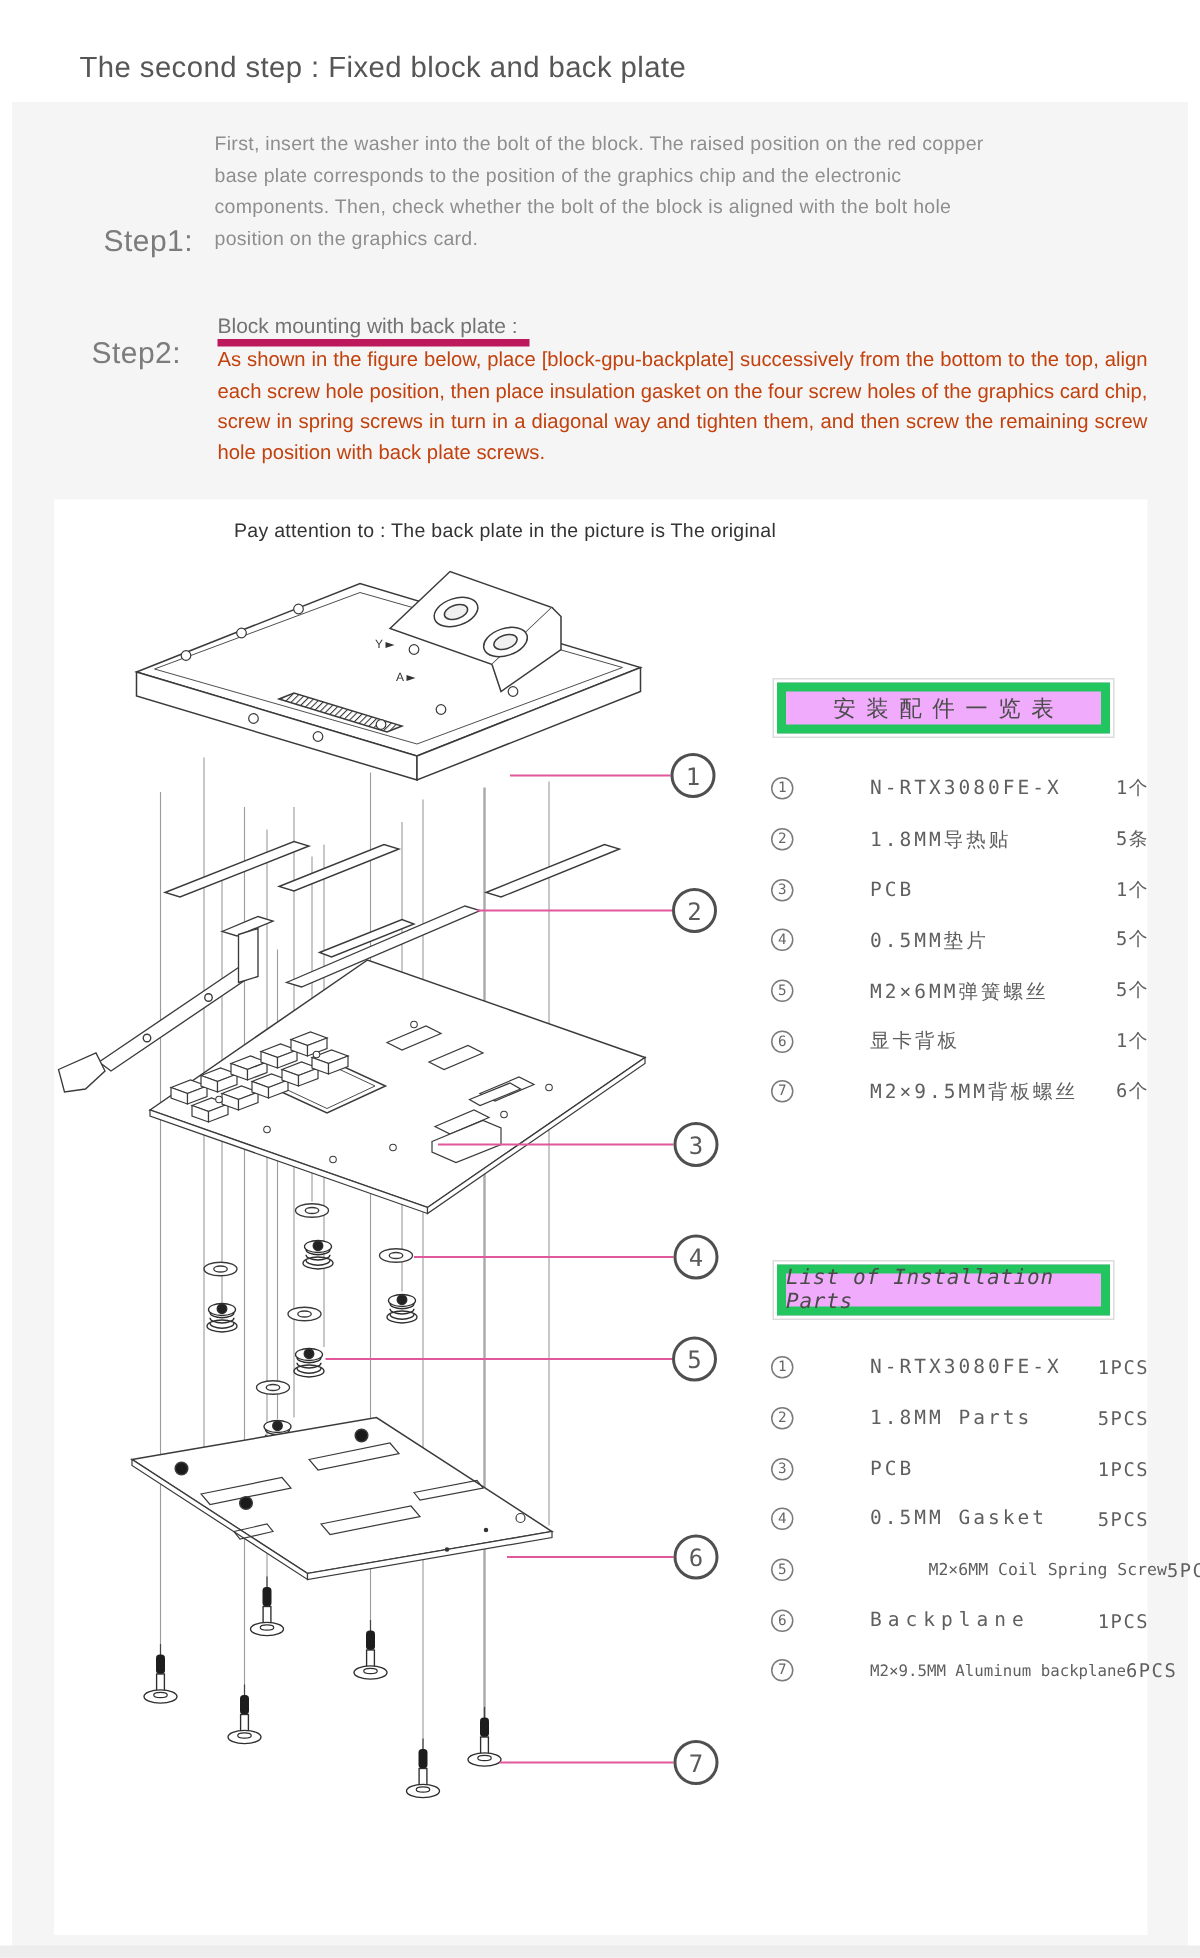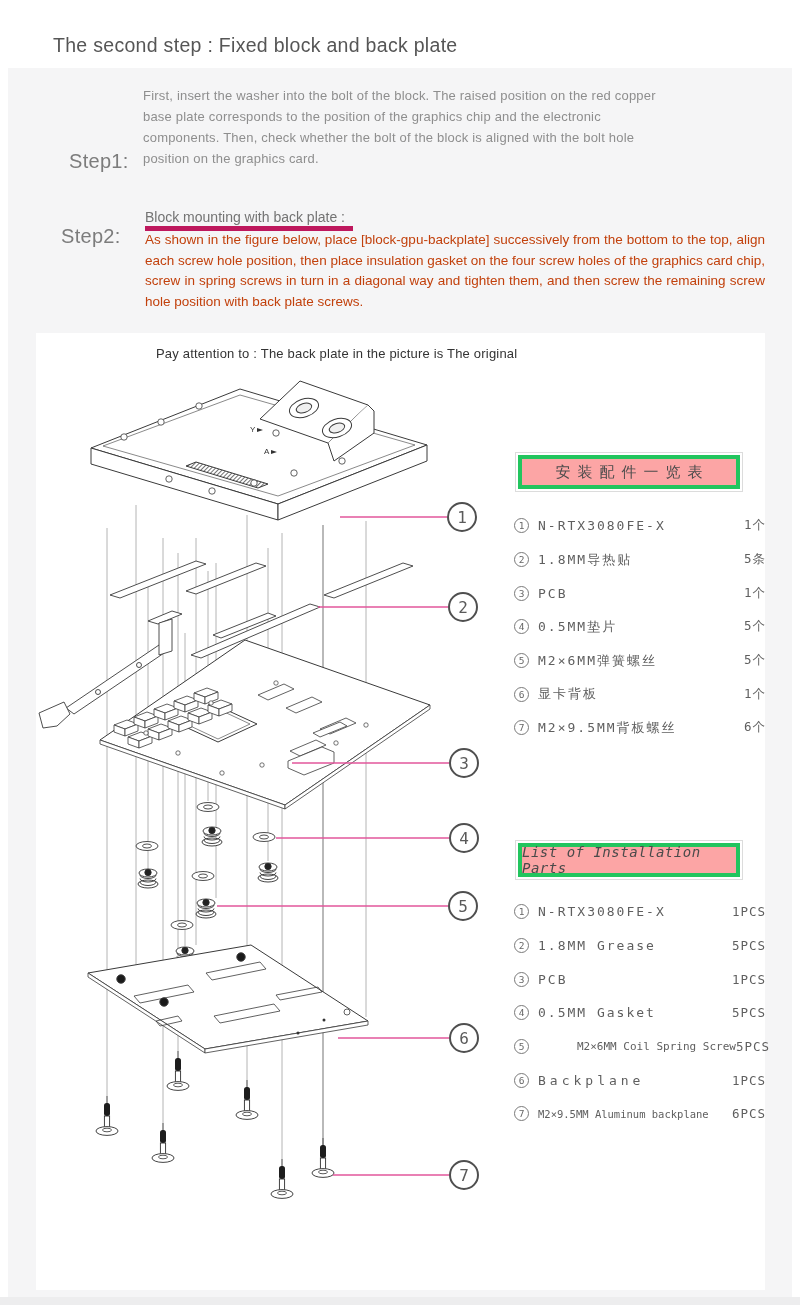--- a/index.html
+++ b/index.html
@@ -16,35 +16,35 @@
   .step2-heading{position:absolute;left:145px;top:209px;font-size:14px;color:#737373;
                  border-bottom:5px solid #be185d;padding-right:8px;padding-bottom:1px;}
   .step2-text{position:absolute;left:145px;top:230px;width:620px;font-size:13.5px;line-height:20.5px;
               color:#c2410c;text-align:justify;}
   .diagram-panel{position:absolute;left:36px;top:333px;width:729px;height:957px;background:#ffffff;}
   .attention-note{position:absolute;left:92px;top:13px;font-size:13px;color:#333333;letter-spacing:.2px;margin-left:28px;}
   .diagram-svg{position:absolute;left:0;top:0;}
   .callout{position:absolute;width:30px;height:30px;border:2px solid #4f4f4f;border-radius:50%;
            box-sizing:border-box;display:flex;align-items:center;justify-content:center;
            font-family:"DejaVu Sans Mono",monospace;font-size:16px;color:#5a5a5a;background:#ffffff;}
-  .list-header{position:absolute;width:222px;height:34px;background:#fca5a5;
-               border:4px solid #22c55e;outline:1px solid #dcdcdc;outline-offset:2px;
+  .list-header{position:absolute;width:222px;height:34px;background:#f0abfc;
+               border:6px solid #22c55e;outline:1px solid #dcdcdc;outline-offset:2px;
                display:flex;align-items:center;justify-content:center;box-sizing:border-box;}
   .cn-header{left:482px;top:122px;font-size:15px;color:#4c4c4c;letter-spacing:7px;text-indent:7px;}
   .en-header{left:482px;top:510px;font-family:"DejaVu Sans Mono",monospace;font-size:14px;
              color:#4a4a4a;letter-spacing:.5px;font-style:italic;}
   .parts-list{position:absolute;width:252px;}
   .cn-list{left:478px;top:176px;}
   .en-list{left:478px;top:562px;}
   .li{display:flex;align-items:center;height:33.7px;font-family:"DejaVu Sans Mono",monospace;
       font-size:13px;color:#5f5f5f;}
   .num{flex:0 0 auto;width:15px;height:15px;border:1.2px solid #7a7a7a;border-radius:50%;
        display:flex;align-items:center;justify-content:center;font-size:9.5px;color:#666666;
        margin-right:9px;box-sizing:border-box;font-family:"DejaVu Sans Mono",monospace;}
-  .nm{flex:1 1 auto;letter-spacing:2px;white-space:nowrap;overflow:visible;}
+  .nm{flex:1 1 auto;letter-spacing:2px;white-space:nowrap;overflow:visible;margin-left:42px;}
   .nm.wide{letter-spacing:4px;}
   .nm.tight{letter-spacing:0;font-size:11px;padding-left:39px;}
   .nm.xtight{letter-spacing:0;font-size:10.5px;}
   .qty{flex:0 0 auto;letter-spacing:1px;font-size:12.5px;}
 </style>
 </head>
 <body>
 
 <div class="page">
 
@@ -299,21 +299,21 @@
 
     <div class="list-header en-header">List of Installation Parts</div>
     <div class="parts-list en-list">
       <div class="li">
         <span class="num">1</span>
         <span class="nm">N-RTX3080FE-X</span>
         <span class="qty">1PCS</span>
       </div>
       <div class="li">
         <span class="num">2</span>
-        <span class="nm">1.8MM Grease</span>
+        <span class="nm">1.8MM Parts</span>
         <span class="qty">5PCS</span>
       </div>
       <div class="li">
         <span class="num">3</span>
         <span class="nm">PCB</span>
         <span class="qty">1PCS</span>
       </div>
       <div class="li">
         <span class="num">4</span>
         <span class="nm">0.5MM Gasket</span>

